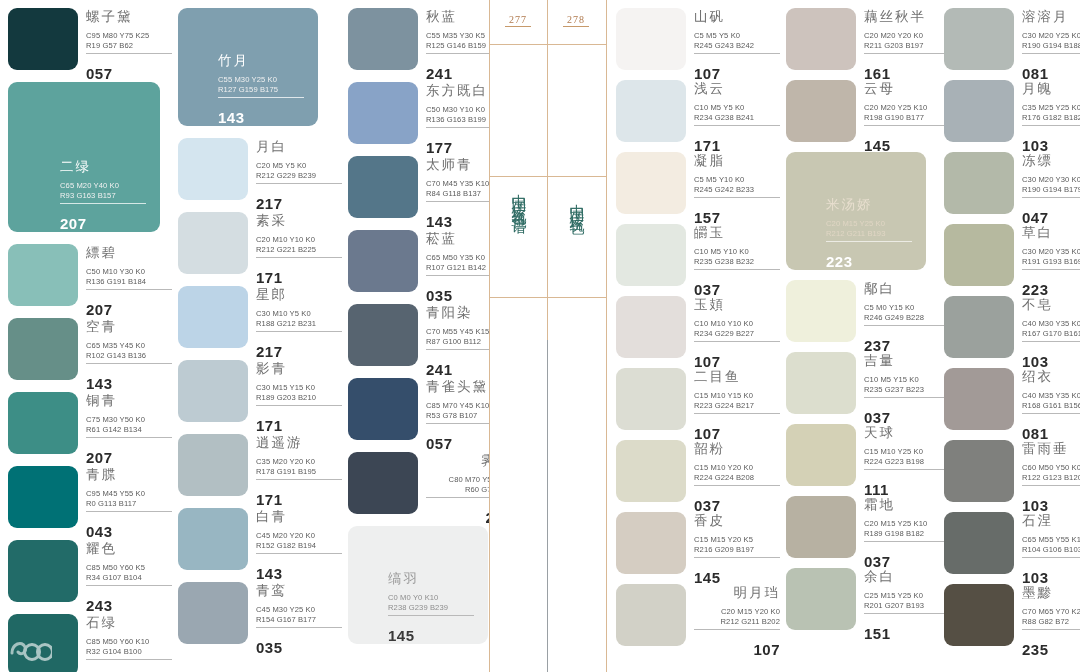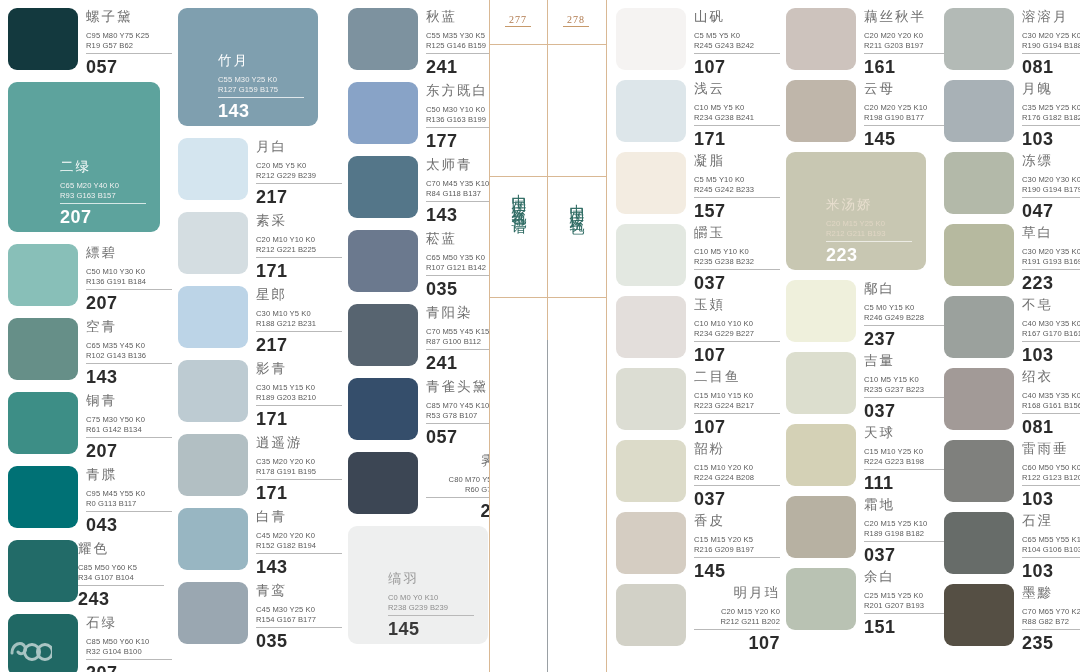--- a/index.html
+++ b/index.html
@@ -27,22 +27,22 @@
     font-size: 13.5px; color: #6f6f6f; letter-spacing: 2px;
     white-space: nowrap; line-height: 1;
     font-family: "Liberation Serif", "DejaVu Serif", serif;
   }
   .cmyk, .rgb {
     font-size: 7.6px; color: #5a5a5a; white-space: nowrap; line-height: 1.35;
     letter-spacing: .1px;
   }
   .rule { border-top: 1px solid #b9b9b9; margin-top: 2px; }
   .num {
-    font-size: 18px; font-weight: bold; color: #2b2b2b;
-    letter-spacing: .5px; line-height: 1; margin-top: 4px;
+    font-size: 15px; font-weight: bold; color: #2b2b2b;
+    letter-spacing: .5px; line-height: 1; margin-top: 12px;
   }
 
   
   .card.inside .info { }
   .card.inside .nm { color: #ffffff; }
   .card.inside .cmyk, .card.inside .rgb { color: #f1f1f1; }
   .card.inside .num { color: #ffffff; }
   .card.inside .rule { border-top-color: rgba(255,255,255,.75); }
   .card.insidedark .nm { color: #e8dfcf; }
   .card.insidedark .cmyk, .card.insidedark .rgb { color: #e0d6c4; }
@@ -160,21 +160,21 @@
           <div class="info" style="left: 78px; top: 2px; width: 86px;">
             <div class="nm">青䐑</div>
             <div class="cmyk" style="margin-top: 7px;">C95 M45 Y55 K0</div>
             <div class="rgb">R0 G113 B117</div>
             <div class="rule"></div>
             <div class="num">043</div>
           </div>
         </div>
         <div class="card" style="top: 540px; width: 70px; height: 62px;">
           <div class="chip" style="width: 70px; height: 62px; background: rgb(34, 107, 104);"></div>
-          <div class="info" style="left: 70px; top: 2px; width: 86px;">
+          <div class="info" style="left: 78px; top: 2px; width: 86px;">
             <div class="nm">耀色</div>
             <div class="cmyk" style="margin-top: 7px;">C85 M50 Y60 K5</div>
             <div class="rgb">R34 G107 B104</div>
             <div class="rule"></div>
             <div class="num">243</div>
           </div>
         </div>
         <div class="card" style="top: 614px; width: 70px; height: 62px;">
           <div class="chip" style="width: 70px; height: 62px; background: rgb(32, 104, 100);"></div>
           <div class="info" style="left: 78px; top: 2px; width: 86px;">

